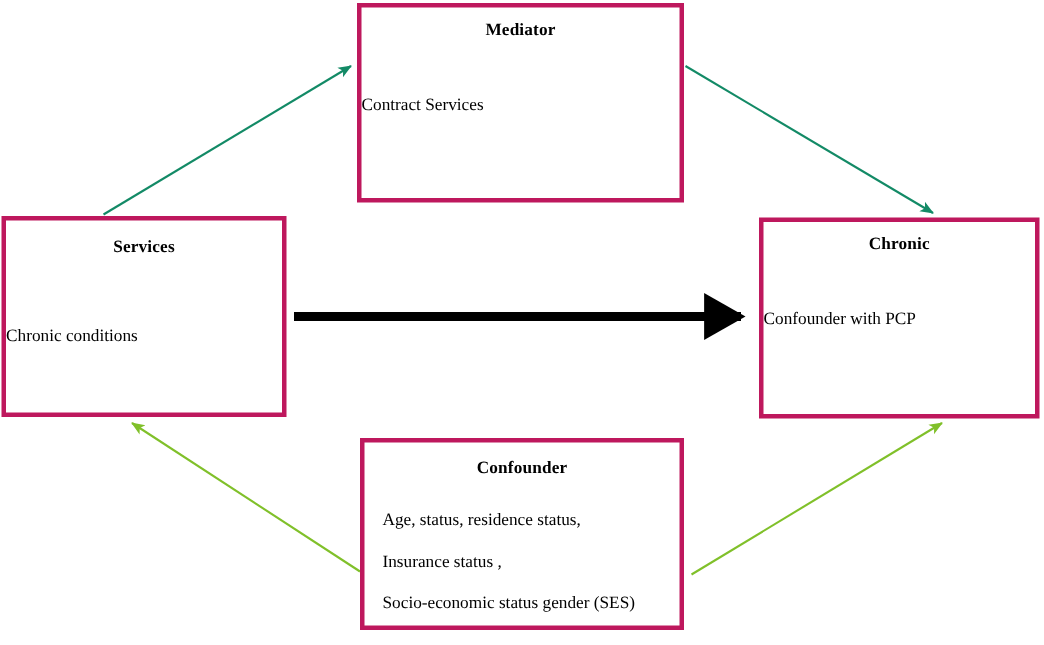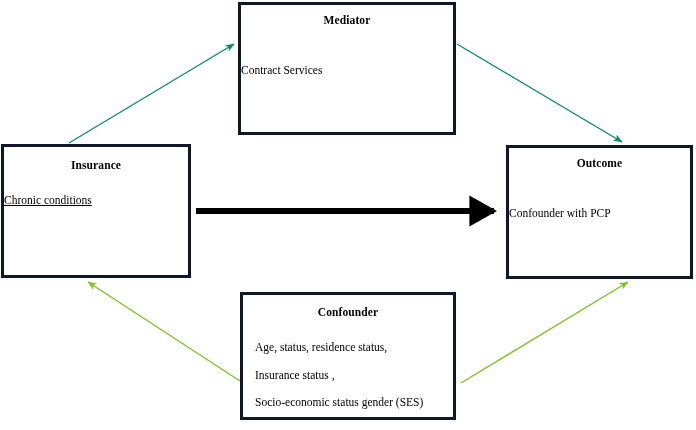--- a/index.html
+++ b/index.html
@@ -23,21 +23,21 @@
     left: 0;
     top: 0;
     width: 696px;
     height: 430px;
     pointer-events: none;
   }
   .node-box {
     position: absolute;
     box-sizing: border-box;
     background: #ffffff;
-    border: 3px solid #0f172a;
+    border: 3px solid #be185d;
     z-index: 2;
     padding-left: 20px;
   }
   .node-title {
     position: absolute;
     left: 0;
     right: 0;
     text-align: center;
     font-weight: bold;
     font-size: 11.5px;
@@ -58,21 +58,21 @@
   }
   
   #box-mediator   { left: 238px; top: 2px;   width: 218px; height: 133px; }
   #box-exposure   { left: 1px;   top: 144px; width: 190px; height: 134px; }
   #box-outcome    { left: 506px; top: 145px; width: 187px; height: 134px; }
   #box-confounder { left: 240px; top: 292px; width: 216px; height: 128px; }
 
   #box-mediator   .node-title { top: 9px; }
   #box-mediator   .node-body  { top: 60px; }
   #box-exposure   .node-title { top: 12px; }
-  #box-exposure   .node-body  { top: 48px; text-decoration: underline; }
+  #box-exposure   .node-body  { top: 72px; }
   #box-outcome    .node-title { top: 9px; }
   #box-outcome    .node-body  { top: 60px; }
   #box-confounder .node-title { top: 11px; }
   #box-confounder .node-body  { top: 47px; text-align: left; padding-left: 12px; }
   #box-confounder .node-body .line { margin-bottom: 16px; }
 </style>
 </head>
 <body>
 
 <div id="canvas">
@@ -102,28 +102,28 @@
   </svg>
 
   <div class="node-box" id="box-mediator">
     <div class="node-title">Mediator</div>
     <div class="node-body">
       <span class="line">Contract Services</span>
     </div>
   </div>
 
   <div class="node-box" id="box-exposure">
-    <div class="node-title">Insurance</div>
+    <div class="node-title">Services</div>
     <div class="node-body">
       <span class="line">Chronic conditions</span>
     </div>
   </div>
 
   <div class="node-box" id="box-outcome">
-    <div class="node-title">Outcome</div>
+    <div class="node-title">Chronic</div>
     <div class="node-body">
       <span class="line">Confounder with PCP</span>
     </div>
   </div>
 
   <div class="node-box" id="box-confounder">
     <div class="node-title">Confounder</div>
     <div class="node-body">
       <span class="line">Age, status, residence status,</span>
       <span class="line">Insurance status ,</span>

